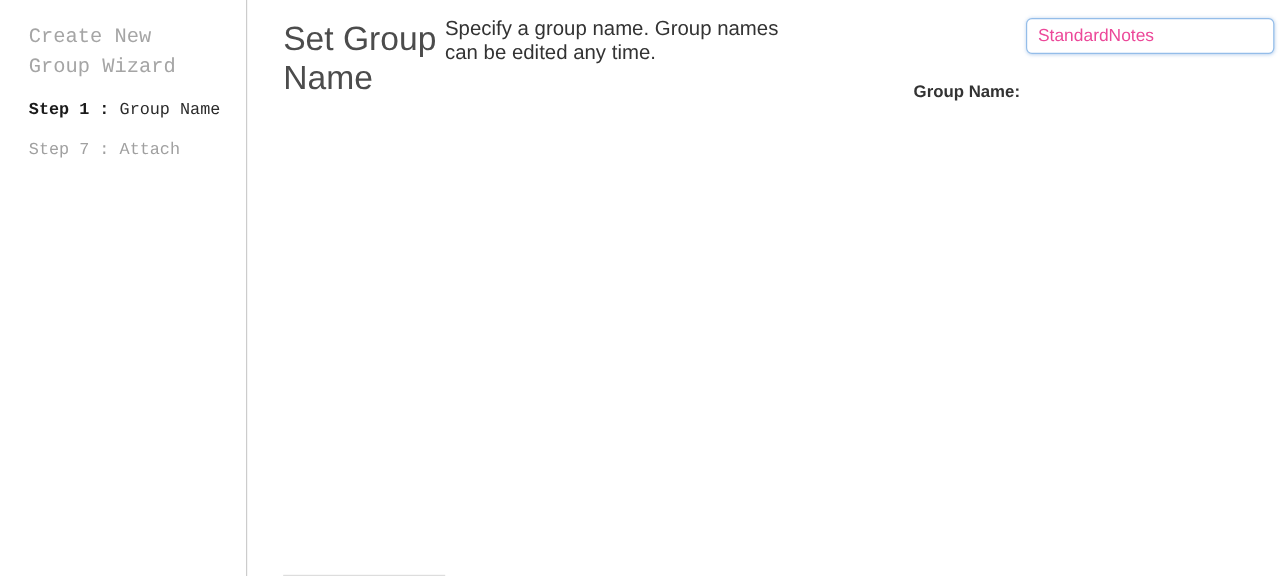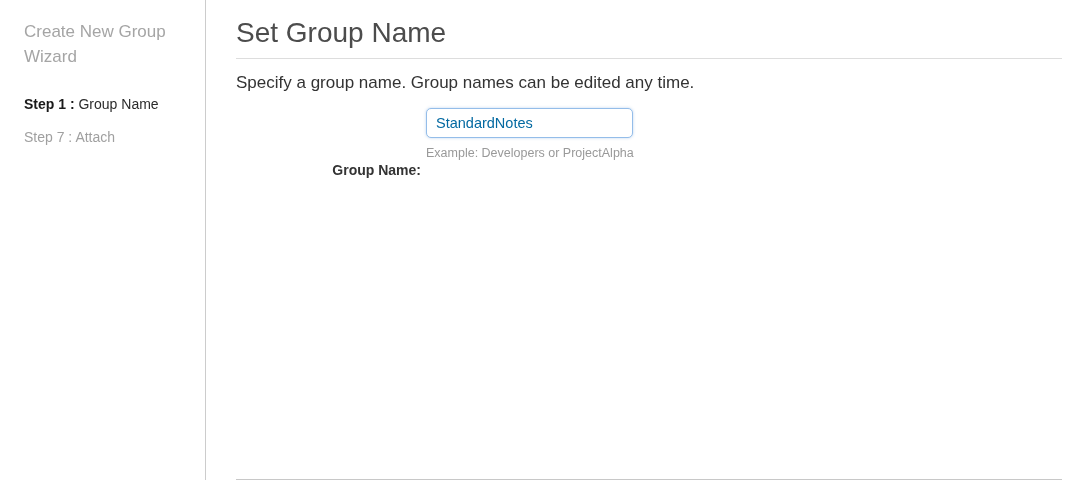--- a/index.html
+++ b/index.html
@@ -13,42 +13,43 @@
     display: flex;
     width: 1073px; height: 480px;
   }
 
   
   .sidebar {
     width: 206px;
     border-right: 1px solid #cccccc;
     padding: 19px 20px 0 24px;
     flex-shrink: 0;
+    font-family: Liberation Mono, monospace;
   }
   .wizard-title {
     font-size: 17px;
     line-height: 25px;
     color: #a5a5a5;
     font-weight: 400;
   }
-  .steps { margin-top: 28px; }
+  .steps { margin-top: 16px; }
   .step {
     font-size: 14px;
     color: #a0a0a0;
     margin-bottom: 19px;
     line-height: 14px;
   }
   .step.active { color: #2b2b2b; }
   .step.active .step-prefix { font-weight: bold; color: #1a1a1a; }
 
   
   .main {
     flex: 1;
     display: flex;
-    flex-direction: column;
+    flex-direction: row;
     padding: 0 11px 0 30px;
   }
   .page-title {
     font-size: 28px;
     font-weight: 400;
     color: #4c4c4c;
     margin-top: 17px;
     padding-bottom: 9px;
     border-bottom: 1px solid #dddddd;
   }
@@ -78,21 +79,21 @@
   .form-field-col { padding-left: 5px; }
   .text-input {
     width: 207px;
     height: 30px;
     border: 1px solid #94bde9;
     border-radius: 5px;
     box-shadow: 0 0 3px rgba(110, 160, 220, 0.45);
     outline: none;
     padding: 0 9px;
     font-size: 14.5px;
-    color: #0369a1;
+    color: #ec4899;
     font-family: "Liberation Sans", "DejaVu Sans", sans-serif;
     background: #ffffff;
   }
   .hint {
     font-size: 12.5px;
     color: #999999;
     margin-top: 6px;
     line-height: 16px;
   }
   .hint.first { margin-top: 7px; }
@@ -144,21 +145,20 @@
   <div class="main">
     <h1 class="page-title">Set Group Name</h1>
     <div class="page-desc">Specify a group name. Group names can be edited any time.</div>
 
     <div class="form-row">
       <div class="form-label-col">
         <span class="form-label">Group Name:</span>
       </div>
       <div class="form-field-col">
         <input type="text" class="text-input" value="StandardNotes" style="">
-        <div class="hint first">Example: Developers or ProjectAlpha</div>
       </div>
     </div>
 
     <div class="spacer"></div>
 
     <div class="footer-rule"></div>
   </div>
 
 </div>
 

